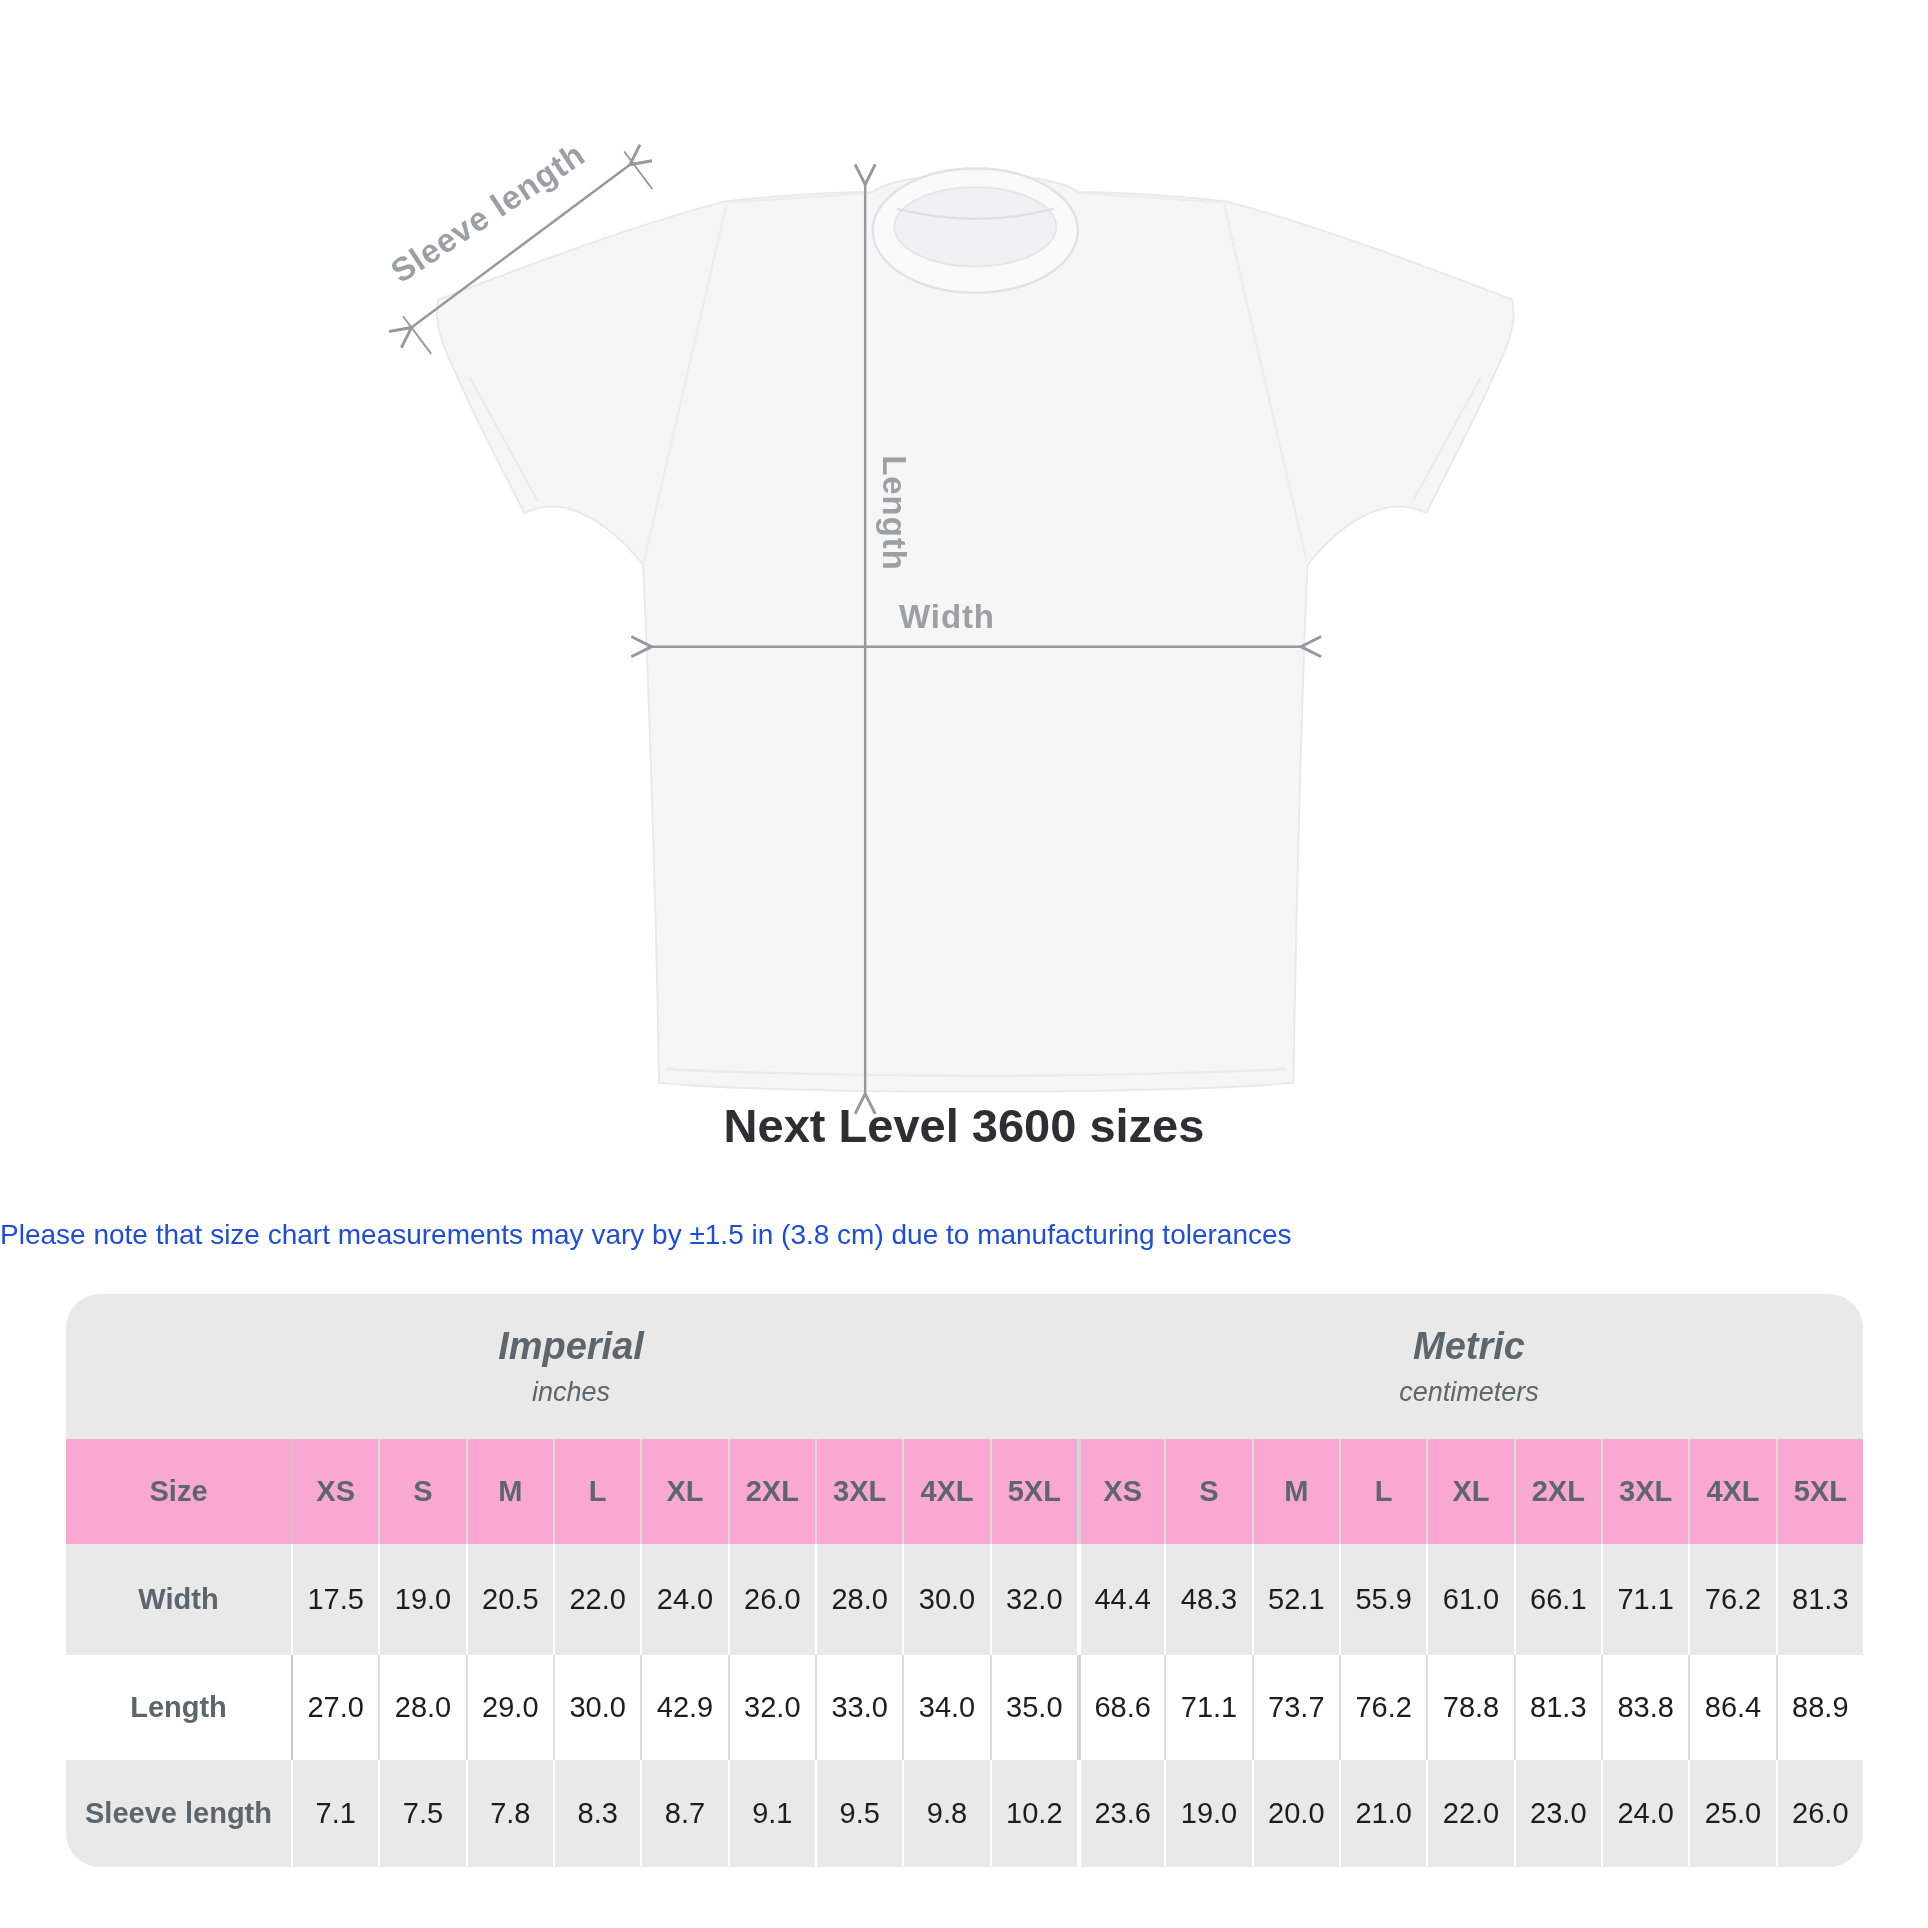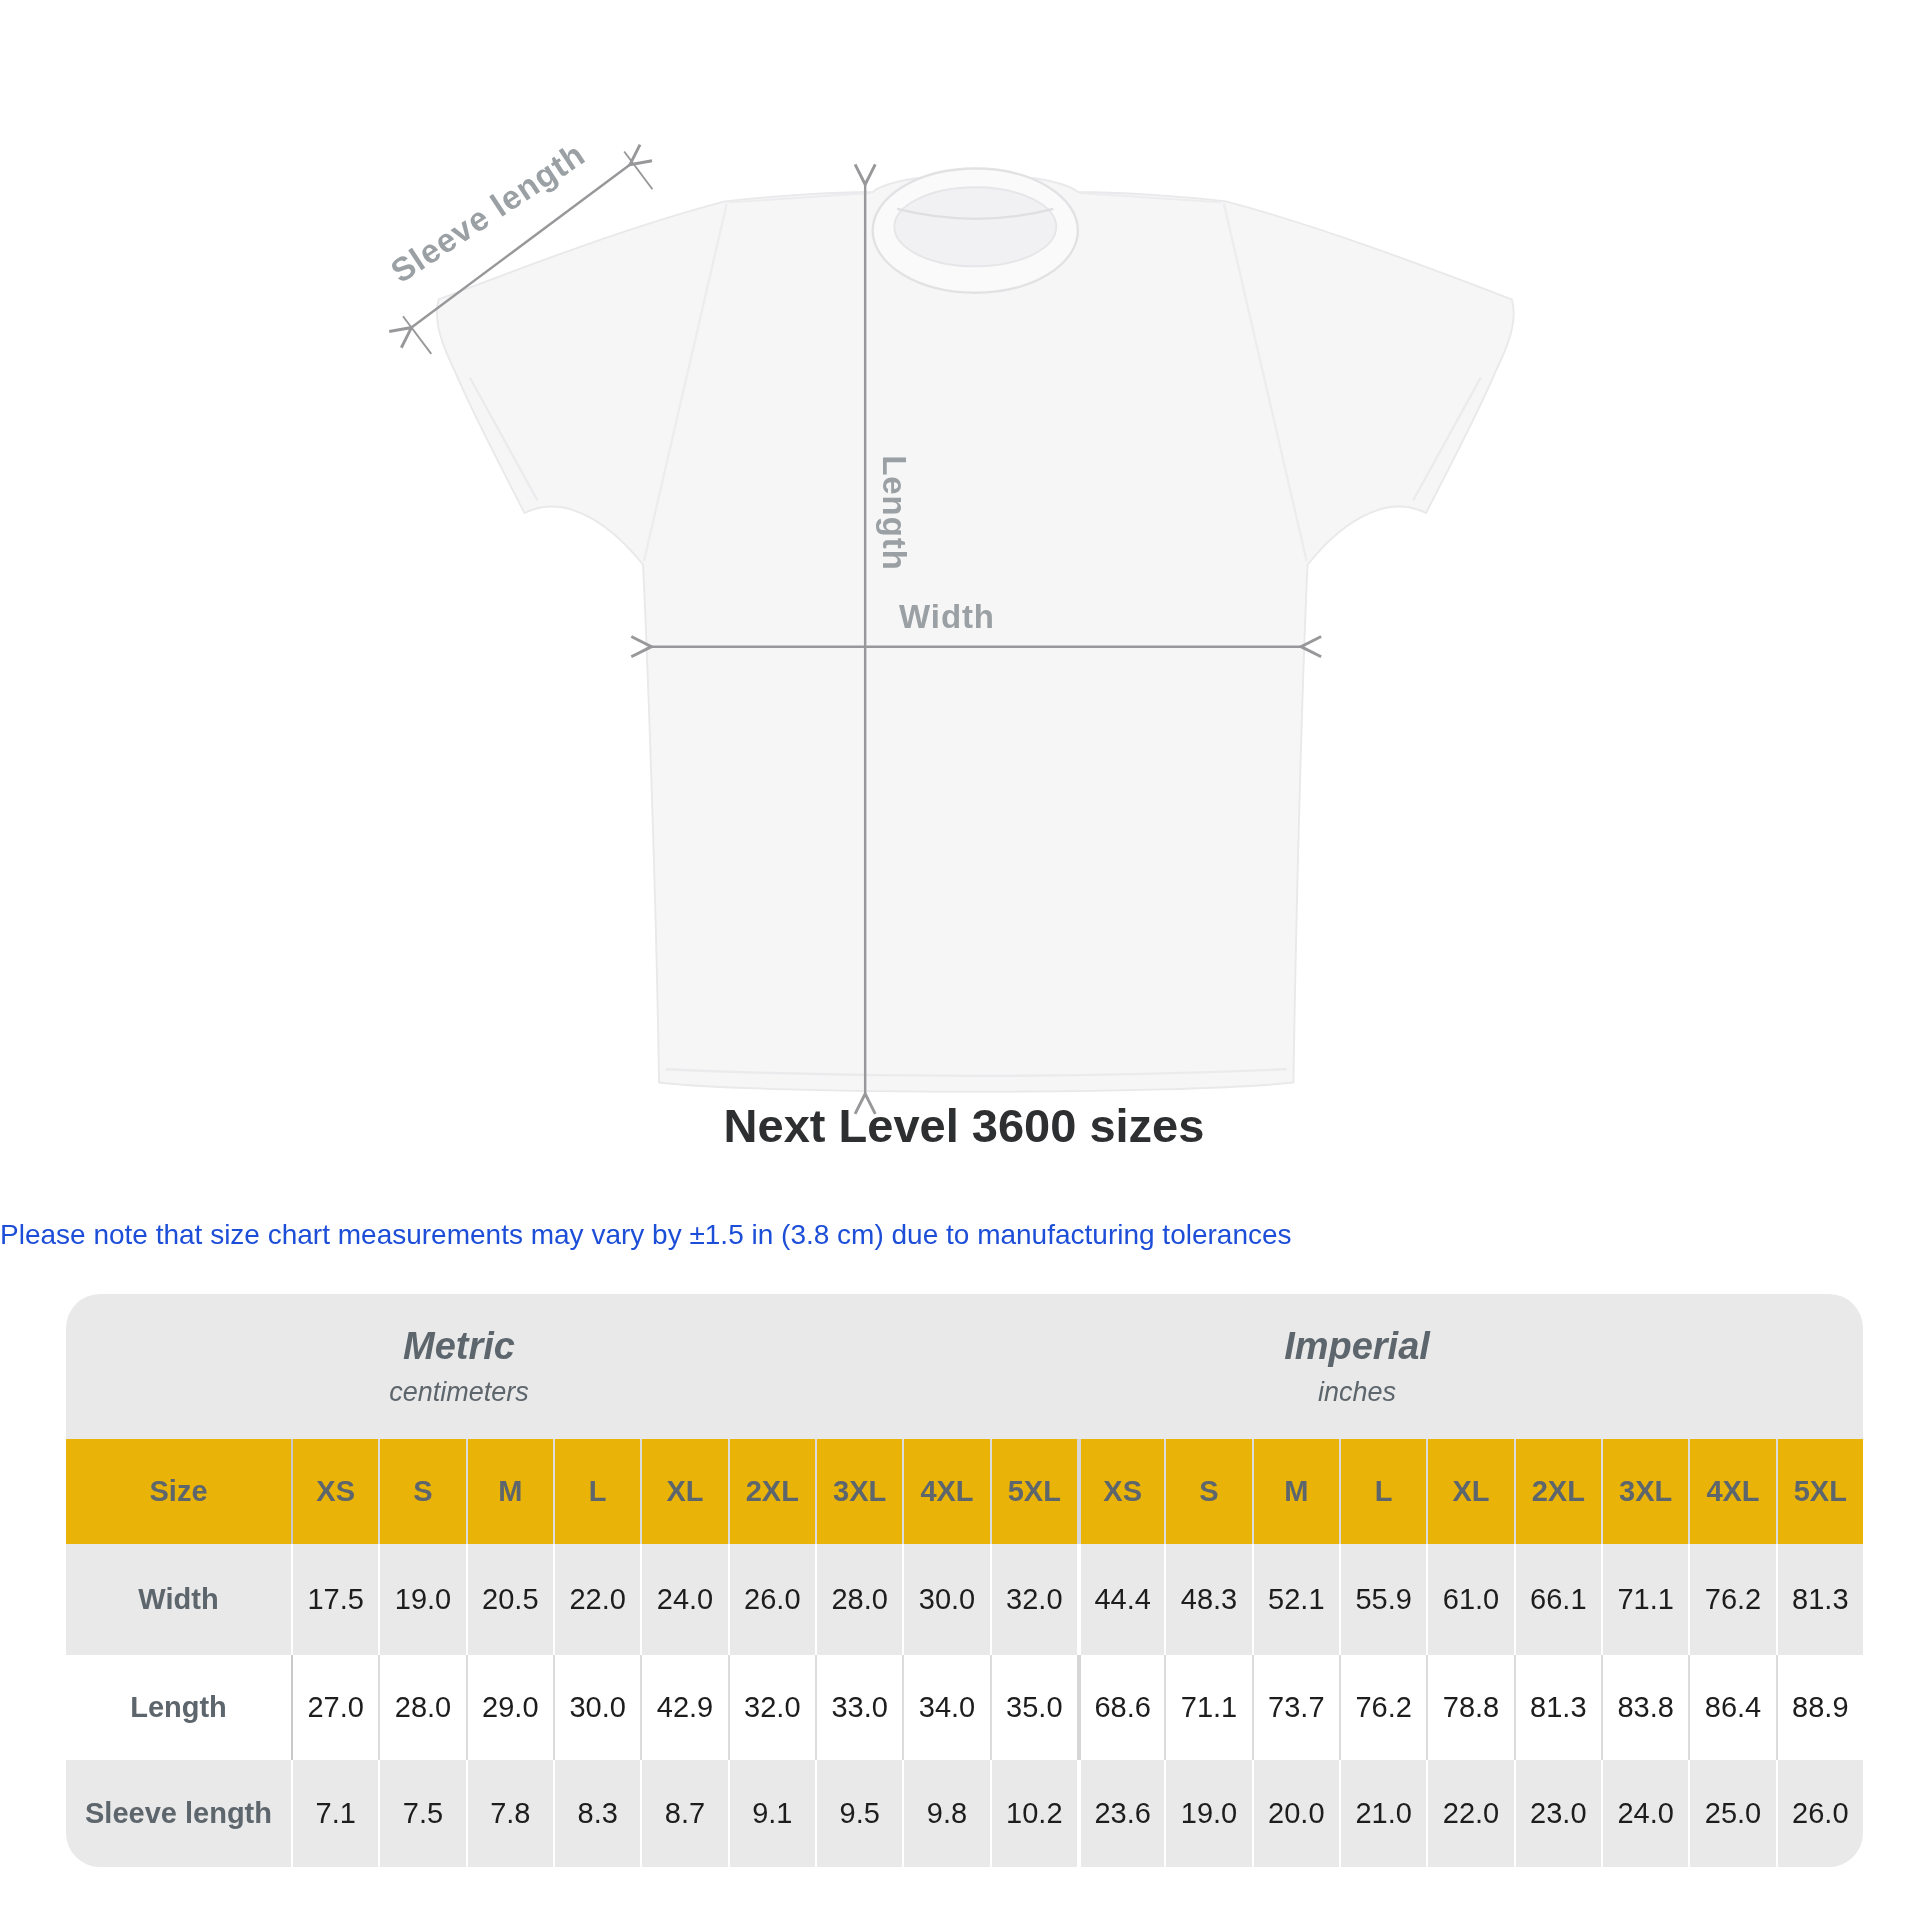--- a/index.html
+++ b/index.html
@@ -24,21 +24,21 @@
   
   .table-wrap{position:absolute;left:66px;top:1294px;width:1797px;}
   .band{height:145px;background:#e9e9e9;border-radius:34px 34px 0 0;display:flex;}
   .band-group{display:flex;flex-direction:column;justify-content:center;align-items:center;}
   .band-group.imperial{width:1010px;}
   .band-group.metric{width:786px;}
   .band-name{font-size:38px;font-weight:bold;font-style:italic;color:#5d666c;line-height:43px;}
   .band-unit{font-size:27px;font-style:italic;color:#5d666c;line-height:32px;margin-top:7.5px;}
 
   .trow{display:grid;grid-template-columns:225px repeat(18,1fr);align-items:stretch;}
-  .r-size{height:105px;background:#eab308;}
+  .r-size{height:105px;background:#f9a8d4;}
   .r-width{height:111px;background:#e9e9e9;}
   .r-length{height:105px;background:#ffffff;}
   .r-sleeve{height:107px;background:#e9e9e9;border-radius:0 0 34px 34px;overflow:hidden;}
 
   .cell{display:flex;align-items:center;justify-content:center;
         font-size:29px;color:#1d1d1d;}
   .cell.hdr,.cell.lbl{font-weight:bold;color:#5d666c;}
   .row-white .cell + .cell{border-left:2.8px solid #dcdcdc;}
   .row-white .cell.first-data{border-left:2.8px solid #c9c9c9;}
   .row-white .cell.first-metric{border-left:4.7px solid #d6d6d6;}
@@ -95,27 +95,27 @@
 
   <div class="dim-label" id="sleeve-label">Sleeve length</div>
   <div class="dim-label" id="length-label">Length</div>
   <div class="dim-label" id="width-label">Width</div>
 
   <div class="title">Next Level 3600 sizes</div>
   <div class="subtitle">Please note that size chart measurements may vary by ±1.5 in (3.8 cm) due to manufacturing tolerances</div>
 
   <div class="table-wrap">
     <div class="band">
+      <div class="band-group imperial">
+        <div class="band-name">Imperial</div>
+        <div class="band-unit">inches</div>
+      </div>
       <div class="band-group metric">
         <div class="band-name">Metric</div>
         <div class="band-unit">centimeters</div>
-      </div>
-      <div class="band-group imperial">
-        <div class="band-name">Imperial</div>
-        <div class="band-unit">inches</div>
       </div>
     </div>
     <div id="table-rows">
         <div class="trow r-size row-white">
           <div class="cell lbl">Size</div>
           <div class="cell hdr first-data">XS</div>
           <div class="cell hdr">S</div>
           <div class="cell hdr">M</div>
           <div class="cell hdr">L</div>
           <div class="cell hdr">XL</div>

